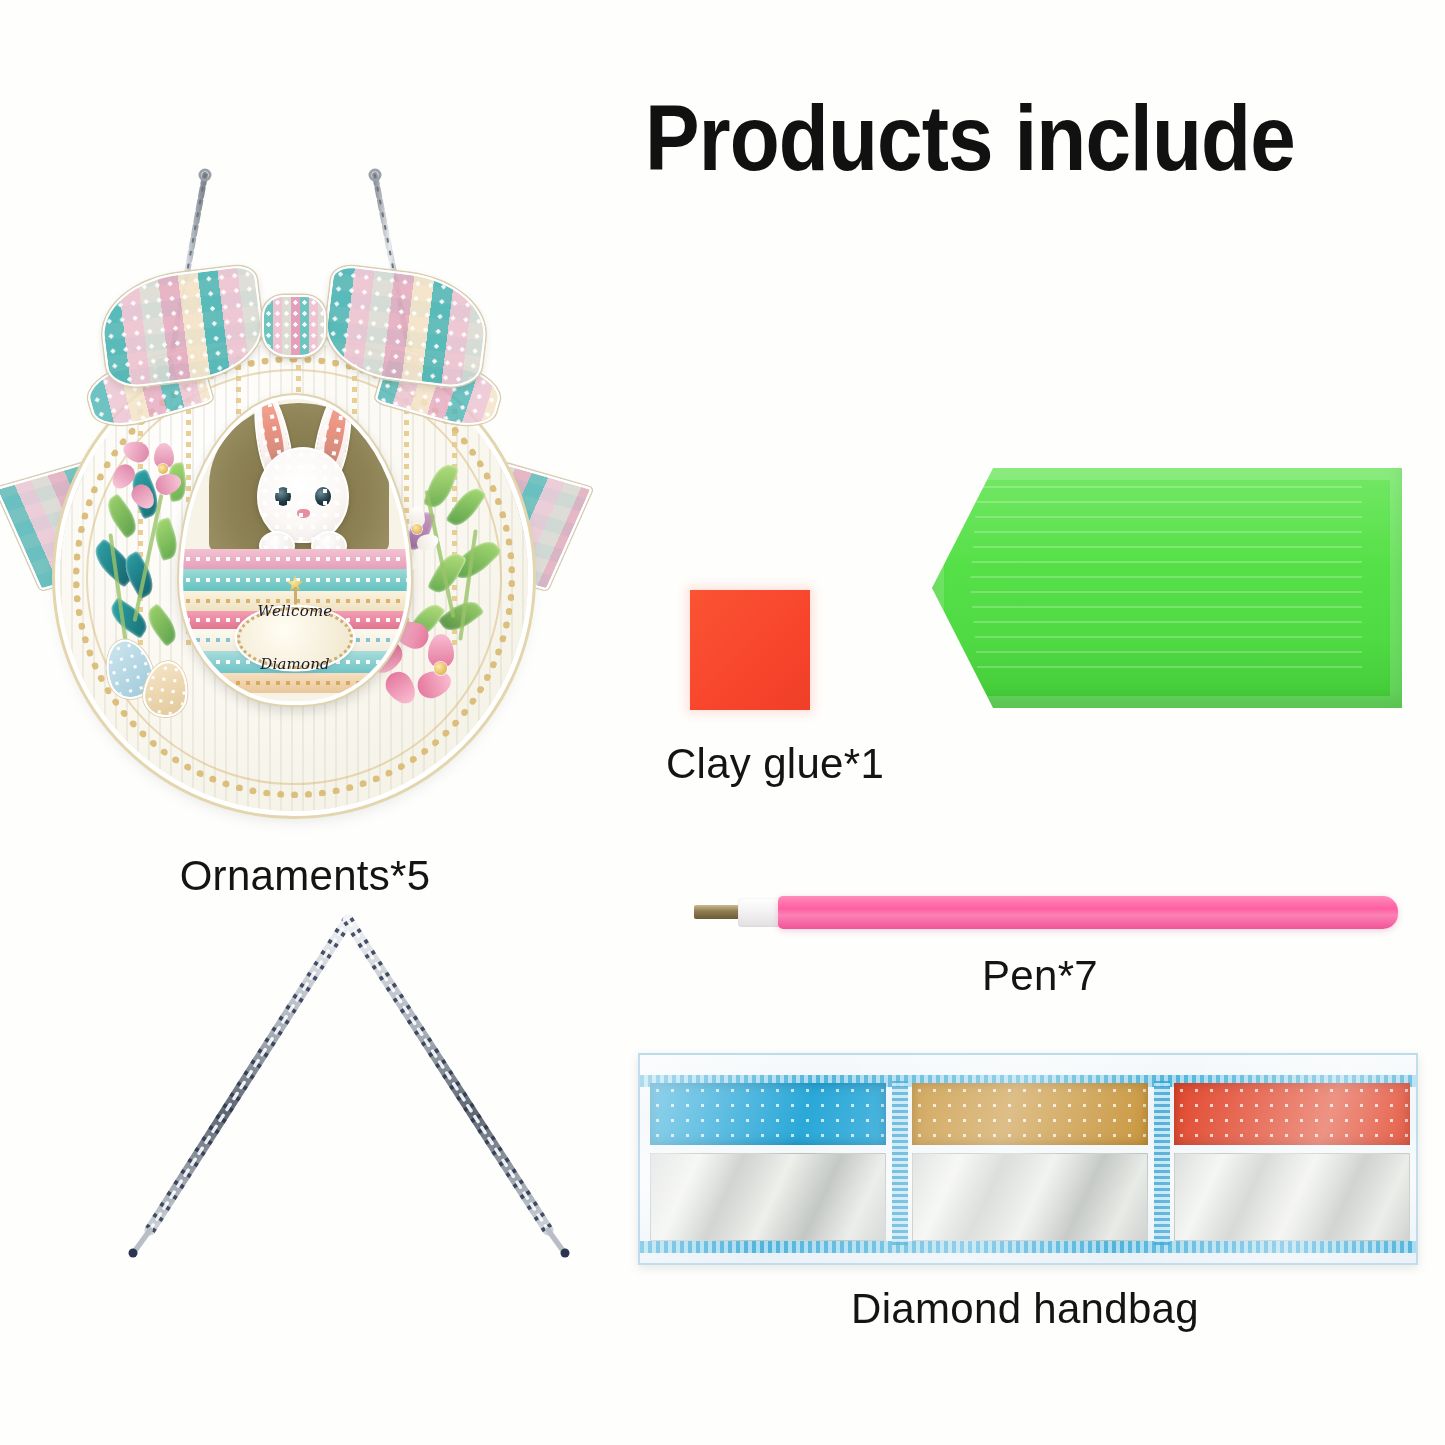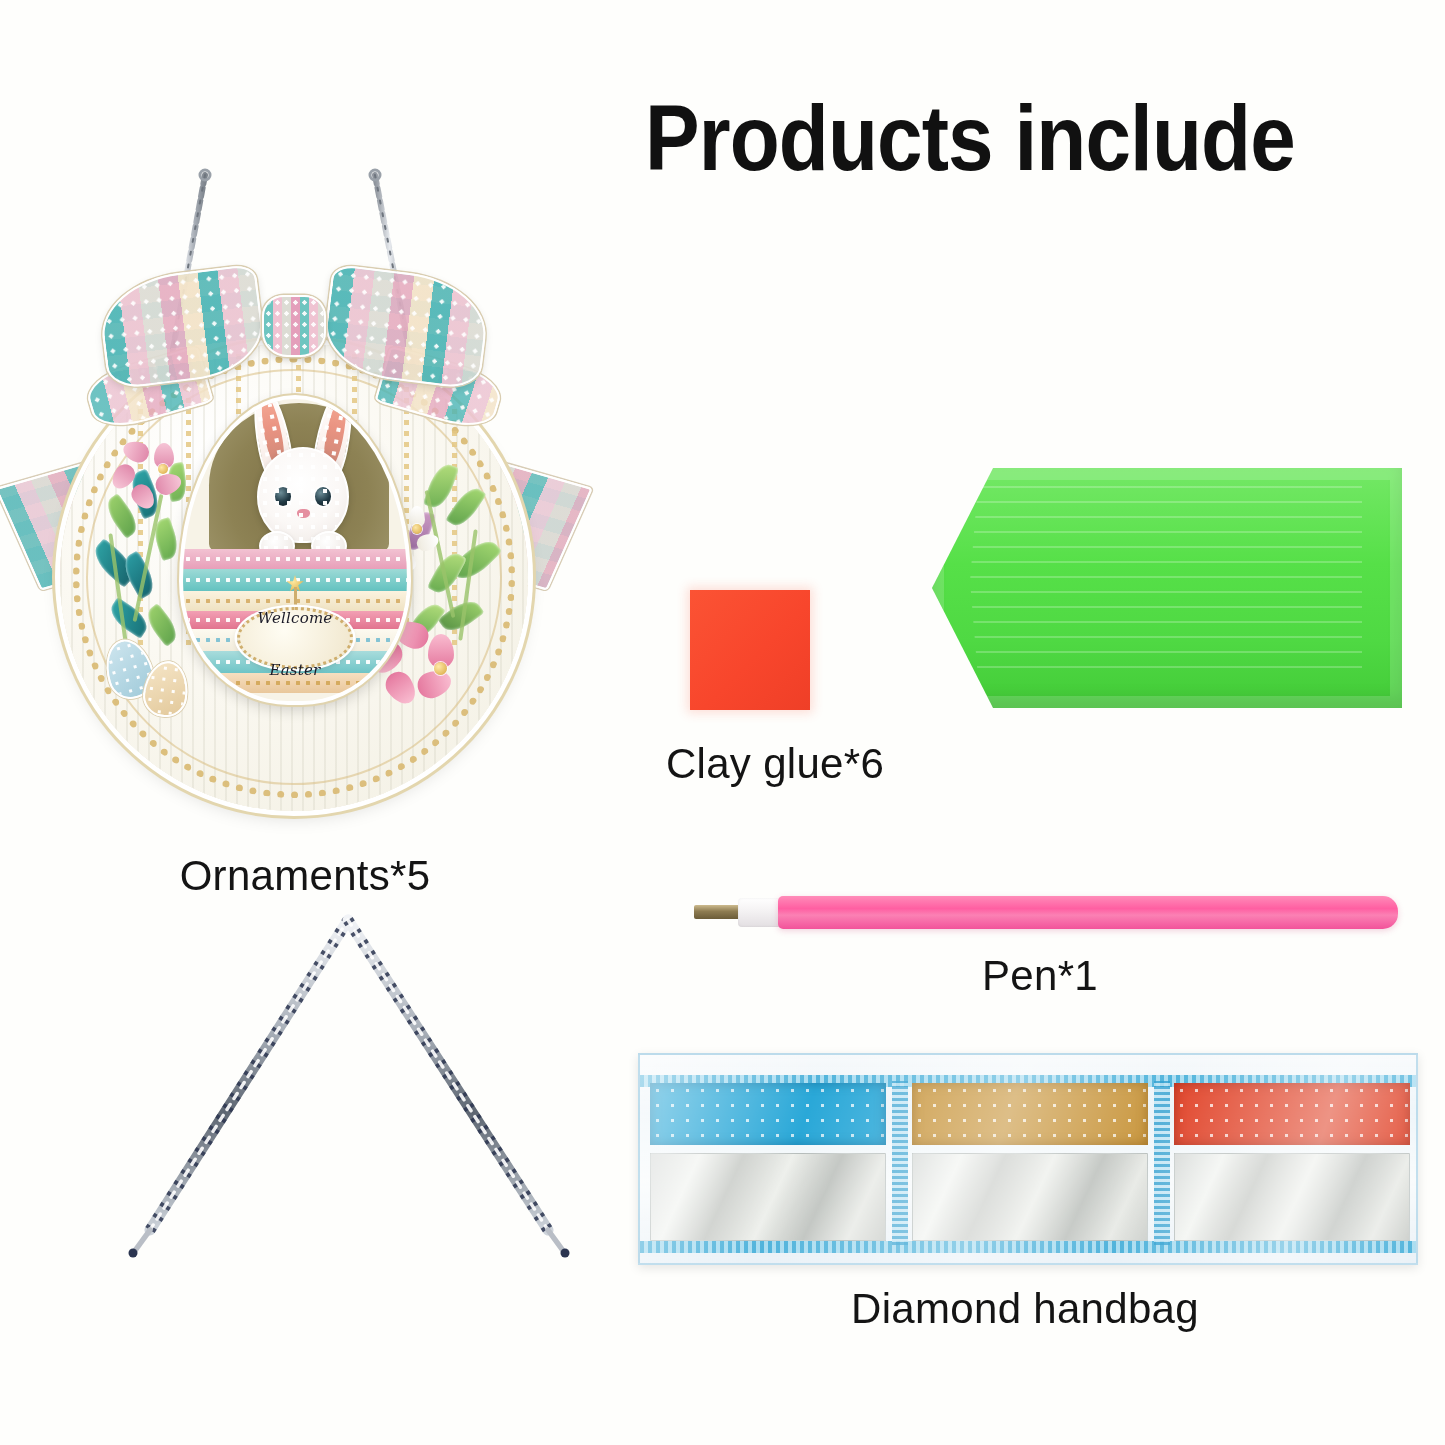--- a/index.html
+++ b/index.html
@@ -186,21 +186,21 @@
     pointer-events: none;
   }
 
   
   #tag {
     position: absolute; left: 50%; top: 208px; margin-left: -58px;
     width: 116px; height: 62px; border-radius: 50%;
     background: radial-gradient(circle at 40% 35%, #fffdf3, #f0e6cc);
     border: 3px dotted #cfae6d;
     box-shadow: 0 0 0 2.5px #ffffff, 0 2px 6px rgba(0,0,0,.18);
-    display: flex; flex-direction: column; align-items: center; 
+    display: flex; flex-direction: column; align-items: center; justify-content: center;
     z-index: 9;
     gap: 35px;
   }
   #tag span {
     font-family: "DejaVu Serif", serif; font-style: italic;
     font-size: 15px; color: #1a1a28; line-height: 1.16; letter-spacing: .2px;
   }
   #tag-hook {
     position: absolute; left: 50%; top: 188px; margin-left: -1.5px;
     width: 3px; height: 22px; background: #cfae6d; z-index: 8;
@@ -492,21 +492,21 @@
               <div class="beadrow" style="top:8px;"></div>
             </div>
           <div class="band" style="top:274px; height:20px; background:linear-gradient(180deg,#f7dfc0,#e9c79b);">
               <div class="beadrow" style="top:7px; background-image:radial-gradient(circle,rgba(212,168,90,.95) 2.1px,transparent 2.4px);"></div>
             </div>
 
           <div id="tag-star"></div>
           <div id="tag-hook"></div>
           <div id="tag">
             <span>Wellcome</span>
-            <span>Easter</span>
+            <span>Diamond</span>
           </div>
         </div>
       </div>
 
       <div id="bow">
         <div class="bow-tail" id="tail-l">
             <div class="bow-beads"></div>
           </div>
         <div class="bow-tail" id="tail-r">
             <div class="bow-beads"></div>
@@ -521,34 +521,34 @@
             <div class="bow-beads" style="background-size:9px 11px;"></div>
           </div>
       </div>
     </div>
 
     <div class="caption" style="left:0; top:772px; width:570px;">Ornaments*5</div>
   </div>
 
   <div id="glue-cell">
     <div id="glue-square"></div>
-    <div class="caption" style="left:0; top:180px; width:300px;">Clay glue*6</div>
+    <div class="caption" style="left:0; top:180px; width:300px;">Clay glue*1</div>
   </div>
 
   <div id="tray-cell">
     <div id="tray"></div>
     <div id="tray-grooves"></div>
     <div id="tray-lip"></div>
   </div>
 
   <div id="pen-cell">
     <div id="pen-tip"></div>
     <div id="pen-ferrule"></div>
     <div id="pen-barrel"></div>
-    <div class="caption" style="left:0; top:82px; width:760px;">Pen*1</div>
+    <div class="caption" style="left:0; top:82px; width:760px;">Pen*7</div>
   </div>
 
   <div id="chain-cell">
     <svg width="460" height="360" viewBox="0 0 460 360">
       <defs>
         <linearGradient id="lk" x1="0" y1="0" x2="0" y2="1">
           <stop offset="0" stop-color="#f2f4f7"></stop>
           <stop offset=".35" stop-color="#aab1ba"></stop>
           <stop offset=".62" stop-color="#5d6672"></stop>
           <stop offset="1" stop-color="#cdd3da"></stop>

